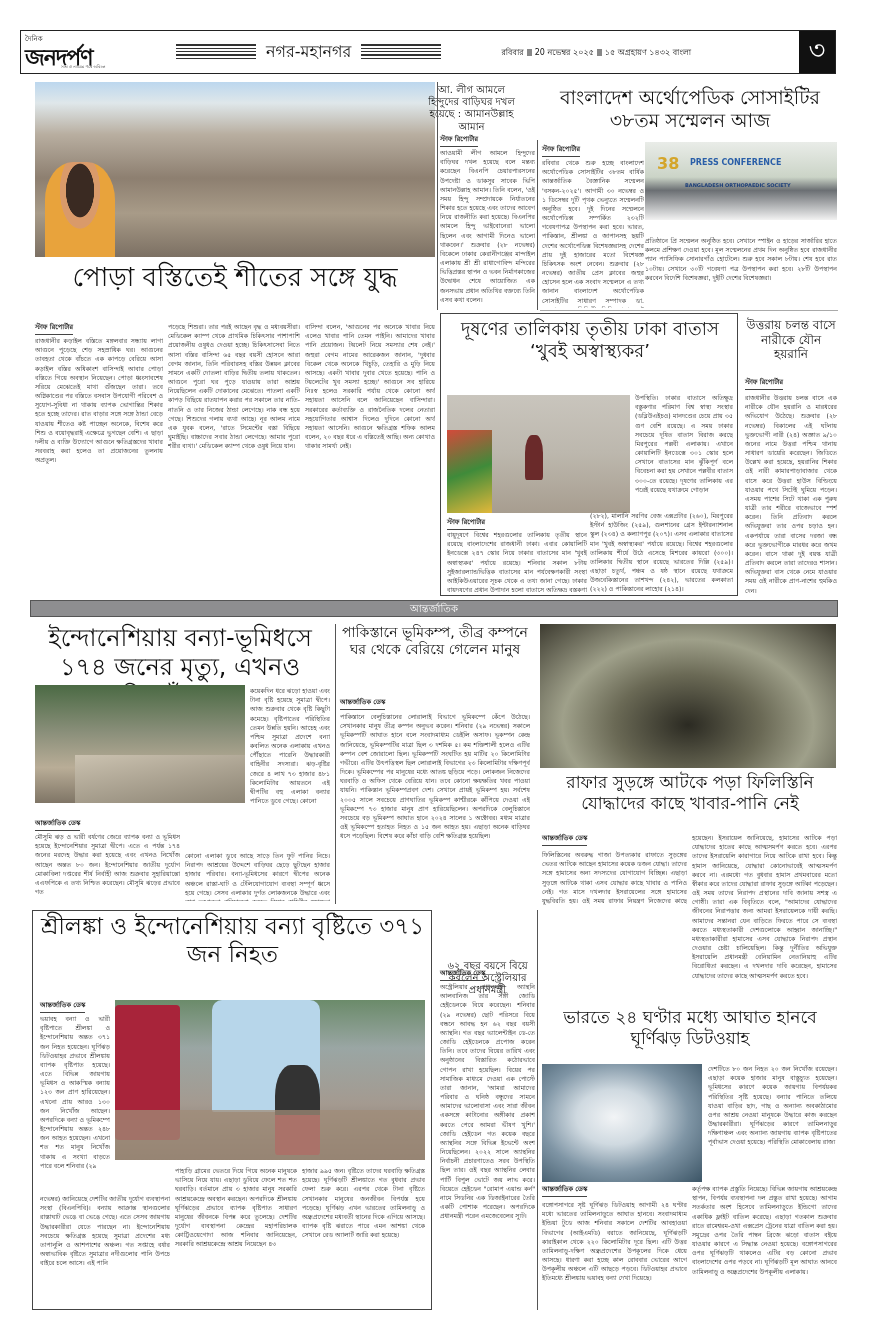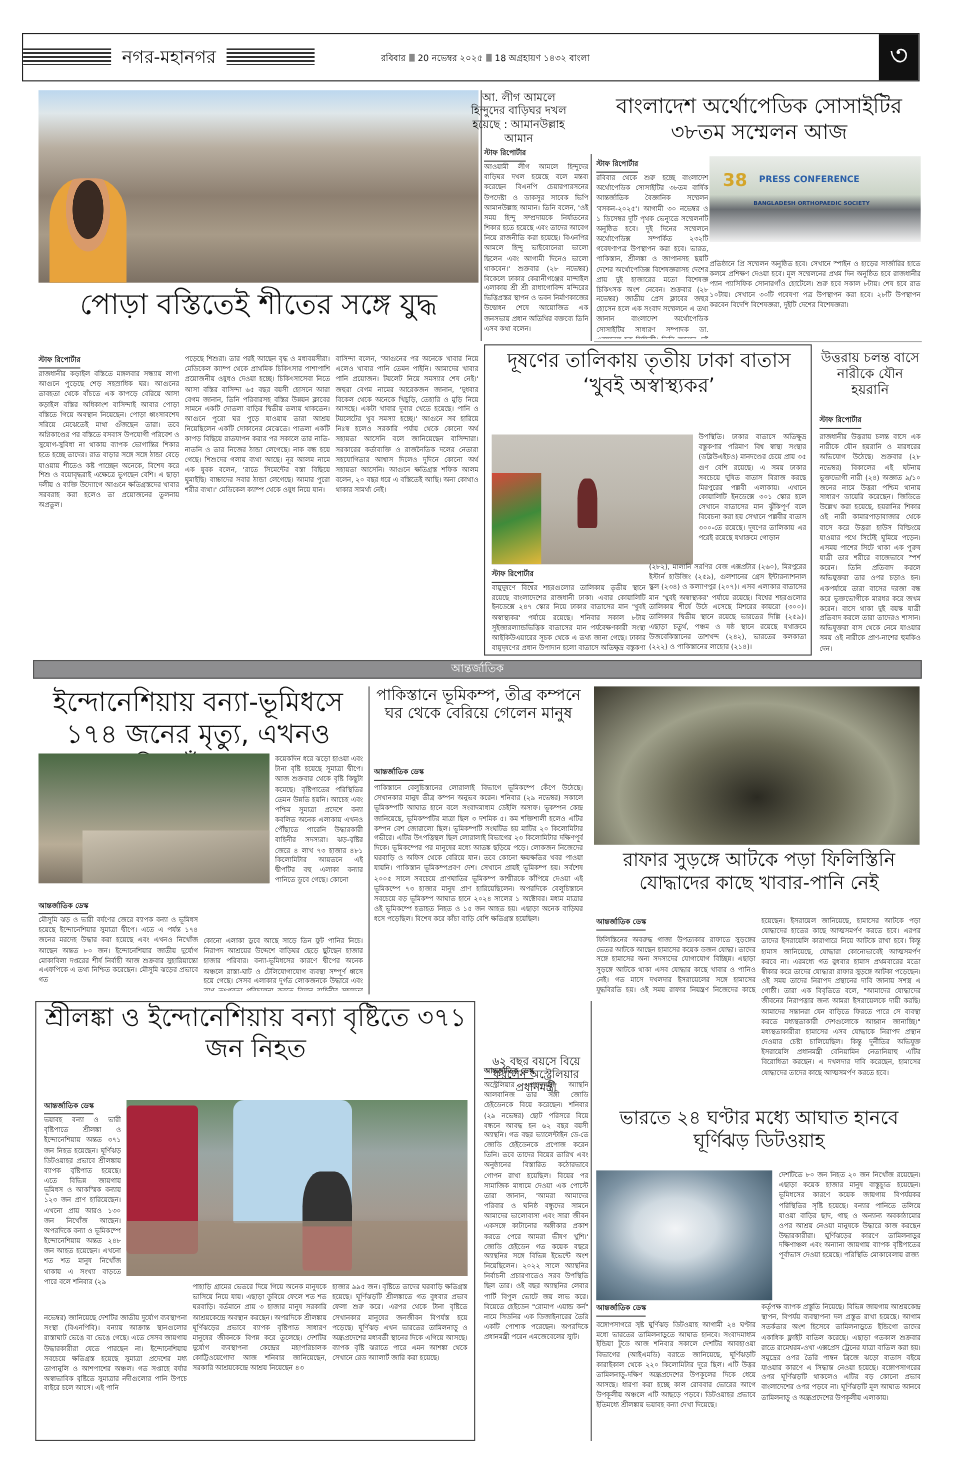--- a/index.html
+++ b/index.html
@@ -28,25 +28,30 @@
 .body{position:absolute;font-size:6.2px;line-height:1.48;text-align:justify;color:#222;overflow:hidden}
 .box{position:absolute;border:1.2px solid #444}
 .band{left:30px;top:600px;width:808px;height:17px;background:#8e8e90;border:1px solid #555;color:#fff;font-size:10px;text-align:center;line-height:15px}
 .vrule{position:absolute;width:1px;background:#555}
 .hrule{position:absolute;height:1px;background:#aaa}
 </style>
 </head>
 <body>
 
 <div class="abs masthead">
+  <div class="logo">
+    <span class="daily">দৈনিক</span>
+    <span class="name">জনদর্পণ</span>
+    <span class="tag">সত্য ও ন্যায়ের পথে অবিচল</span>
+  </div>
   <div class="rules"></div>
   <div class="sect">নগর-মহানগর</div>
   <div class="rules"></div>
   <div class="dateline">
-    <span>রবিবার</span><span class="sq"></span><span>20 নভেম্বর ২০২৫</span><span class="sq"></span><span>18 অগ্রহায়ণ ১৪৩২ বাংলা</span>
+    <span>রবিবার</span><span class="sq"></span><span>20 নভেম্বর ২০২৫</span><span class="sq"></span><span>১৫ অগ্রহায়ণ ১৪৩২ বাংলা</span>
   </div>
   <div class="pagenum">৩</div>
 </div>
 
 <div class="photo ph-slum" style="left:35px;top:82px;width:400px;height:175px">
   <div class="abs" style="left:10px;top:80px;width:70px;height:95px;background:radial-gradient(ellipse at 50% 30%,#3a2a22 0 28%,#d99a6a 29% 40%,#e8a33c 41% 100%);border-radius:40% 40% 0 0"></div>
 </div>
 <div class="head" style="left:35px;top:262px;width:400px;font-size:26px">পোড়া বস্তিতেই শীতের সঙ্গে যুদ্ধ</div>
 <div class="byline" style="left:35px;top:322px">স্টাফ রিপোর্টার</div>
 <div class="body" style="left:35px;top:336px;width:128px;height:262px">রাজধানীর কড়াইল বস্তিতে মঙ্গলবার সন্ধ্যায় লাগা আগুনে পুড়েছে শেড় সহস্রাধিক ঘর। আগুনের তাবহতা থেকে বাঁচতে এক কাপড়ে বেরিয়ে আসা কড়াইল বস্তির অধিকাংশ বাসিন্দাই আবার পোড়া বস্তিতে গিয়ে অবস্থান নিয়েছেন। পোড়া ধ্বংসাবশেষ সরিয়ে মেঝেতেই মাথা গুঁজছেন তারা। তবে অগ্নিকাণ্ডের পর বস্তিতে বসবাস উপযোগী পরিবেশ ও সুযোগ-সুবিধা না থাকায় ব্যাপক ভোগান্তির শিকার হতে হচ্ছে তাদের। রাত বাড়ার সঙ্গে সঙ্গে ঠান্ডা বেড়ে যাওয়ায় শীতেও কষ্ট পাচ্ছেন অনেকে, বিশেষ করে শিশু ও বয়োবৃদ্ধরাই এক্ষেত্রে ভুগছেন বেশি। এ ছাড়া দলীয় ও ব্যক্তি উদ্যোগে আগুনে ক্ষতিগ্রস্তদের খাবার সরবরাহ করা হলেও তা প্রয়োজনের তুলনায় অপ্রতুল।</div>

